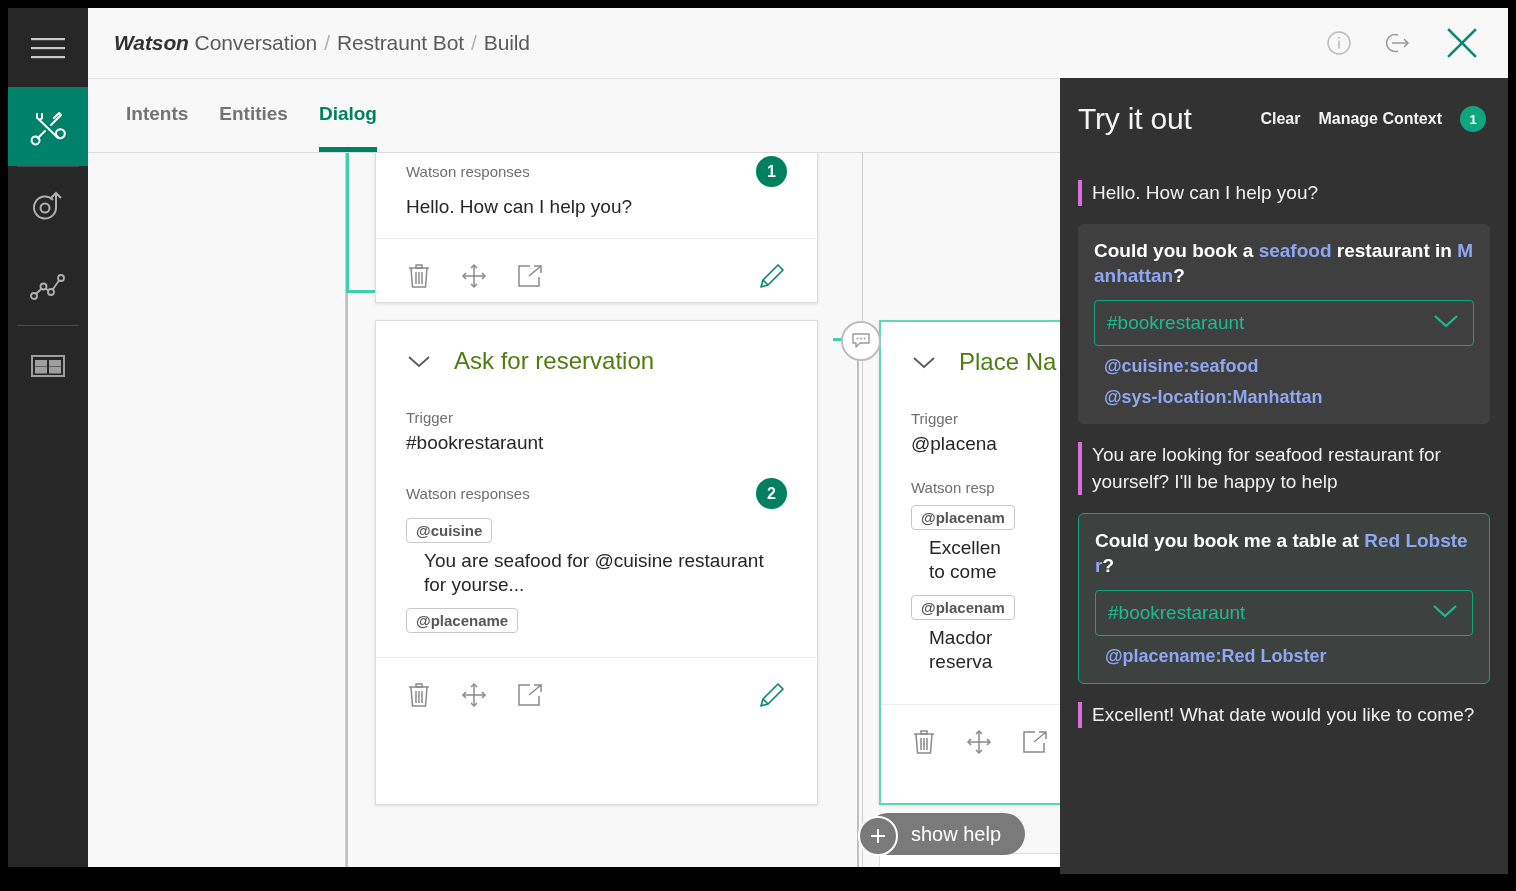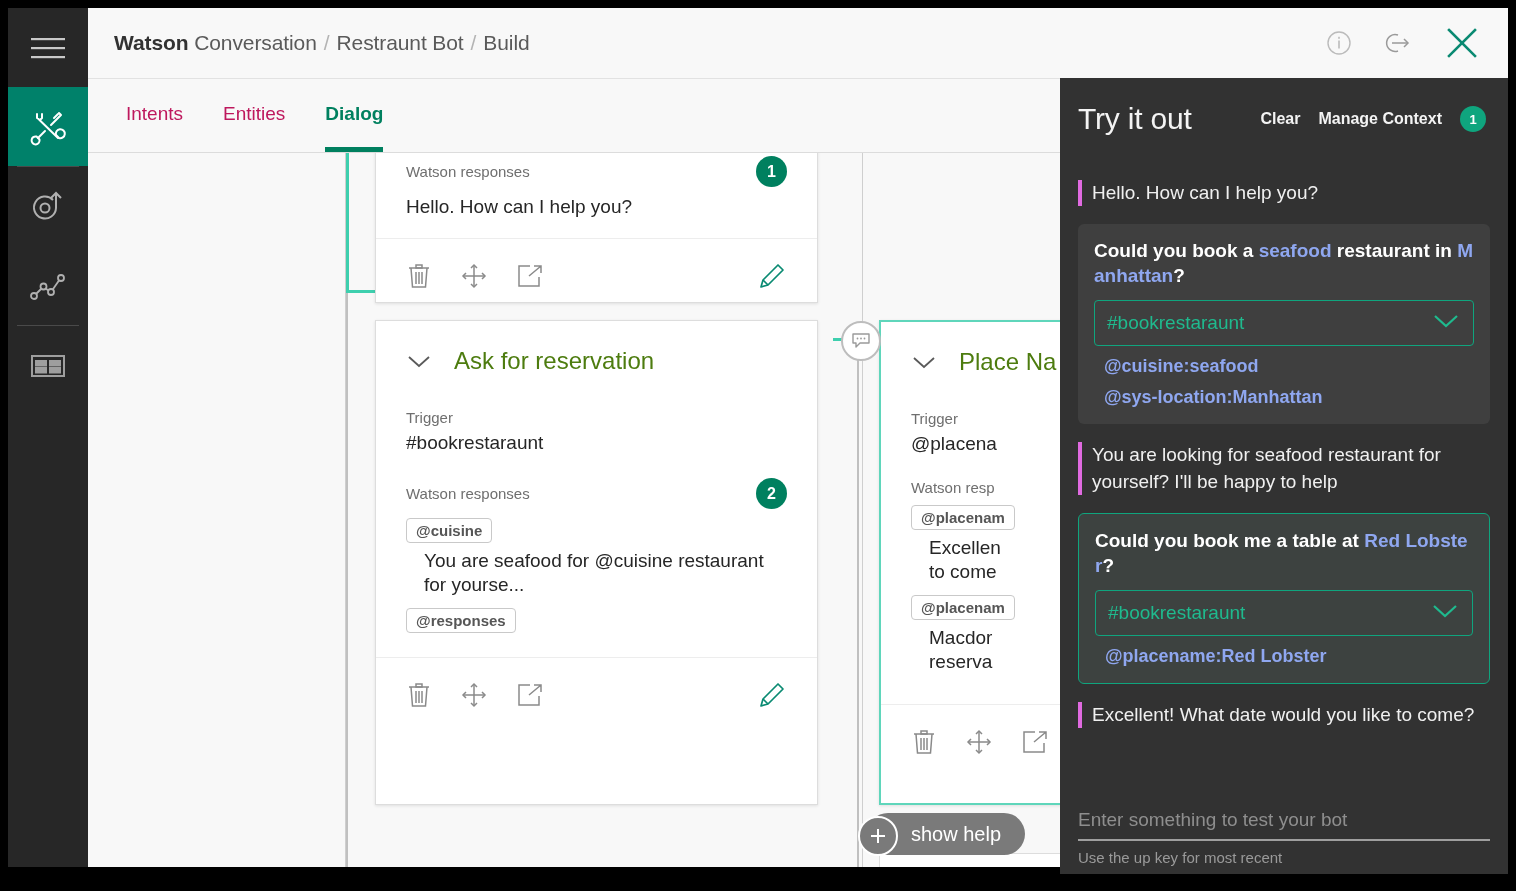--- a/index.html
+++ b/index.html
@@ -52,21 +52,21 @@
     display: flex; align-items: center;
     z-index: 3;
   }
   .breadcrumb {
     margin-left: 26px;
     font-size: 21px;
     color: #5a5a5a;
     white-space: nowrap;
     letter-spacing: -0.1px;
   }
-  .breadcrumb .bold { font-weight: bold; color: #323232; }
+  .breadcrumb .bold { font-weight: bold; color: #323232; font-style: italic; }
   .breadcrumb .plain { color: #5a5a5a; }
   .breadcrumb .sep { color: #b4b4b4; margin: 0 7px; }
   .breadcrumb .crumb { color: #5a5a5a; }
 
   .header-actions {
     margin-left: auto;
     display: flex; align-items: center;
     margin-right: 26px;
     gap: 30px;
   }
@@ -79,26 +79,27 @@
     width: 1420px; height: 74px;
     background: #f8f8f8;
     border-bottom: 1px solid #dcdcdc;
     box-sizing: border-box;
     display: flex; align-items: flex-start;
     z-index: 2;
   }
   .tab {
     margin-top: 24px;
     font-size: 19px;
-    color: #be185d;
+    color: #737373;
     padding-bottom: 22px;
     box-sizing: border-box;
+    font-weight: bold;
   }
   .tab:first-child { margin-left: 38px; }
-  .tab + .tab { margin-left: 40px; text-align: right; }
+  .tab + .tab { margin-left: 31px; text-align: right; }
   .tab.active {
     color: #00805f;
     font-weight: bold;
     border-bottom: 5px solid #00805f;
   }
 
   
   .canvas {
     position: absolute;
     left: 88px; top: 153px;
@@ -530,21 +531,21 @@
         <div class="field-value">#bookrestaraunt</div>
         <div class="resp-head">
           <div class="field-label">Watson responses</div>
           <div class="count-badge">2</div>
         </div>
         <div>
           <span class="cond-chip">@cuisine</span>
           <div class="resp-text">You are seafood for @cuisine restaurant for yourse...</div>
         </div>
         <div>
-          <span class="cond-chip">@responses</span>
+          <span class="cond-chip">@placename</span>
         </div>
       </div>
       <div class="card-footer">
         <div class="foot-ico">
           <svg width="26" height="28" viewBox="0 0 26 28">
             <g fill="none" stroke="#8a8a8a" stroke-width="1.5">
               <path d="M3 6 h20"></path>
                 <path d="M10 3 h6 v3 h-6 z"></path>
               <path d="M5 6 L6.5 25 h13 L21 6"></path>
               <path d="M10 10 L10 22 M13 10 L13 22 M16 10 L16 22"></path>
@@ -687,19 +688,15 @@
               <path d="M4 3 L15 13 L26 3" fill="none" stroke="#1fba8e" stroke-width="2.2"></path>
             </svg>
           </span>
         </div>
         <div class="entity-line">@placename:Red Lobster</div>
       </div>
 
       <div class="bot-msg">Excellent! What date would you like to come?</div>
     </div>
 
-    <div class="tryit-input-wrap">
-      <input class="tryit-input" type="text" placeholder="Enter something to test your bot" style="">
-      <div class="tryit-hint">Use the up key for most recent</div>
-    </div>
   </div>
 
 </div>
 
 </body></html>

